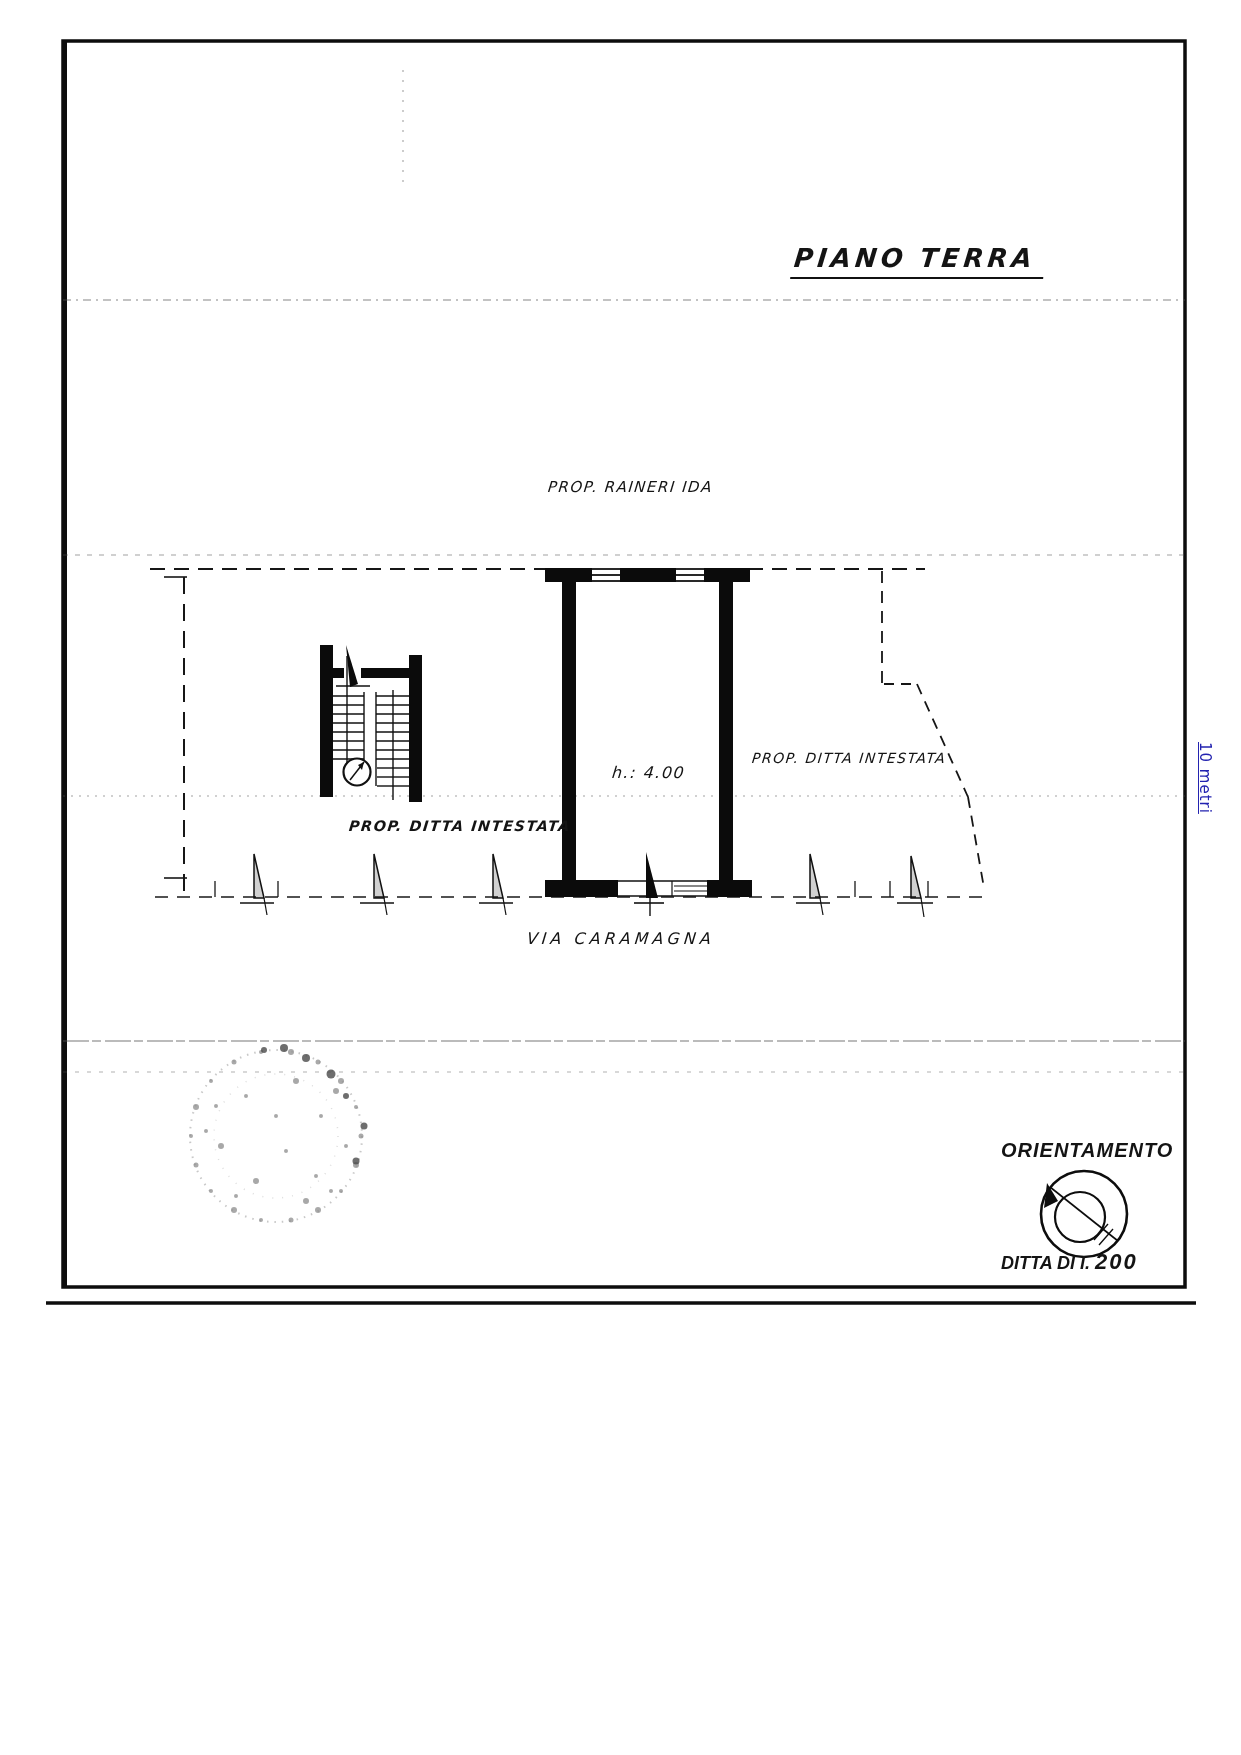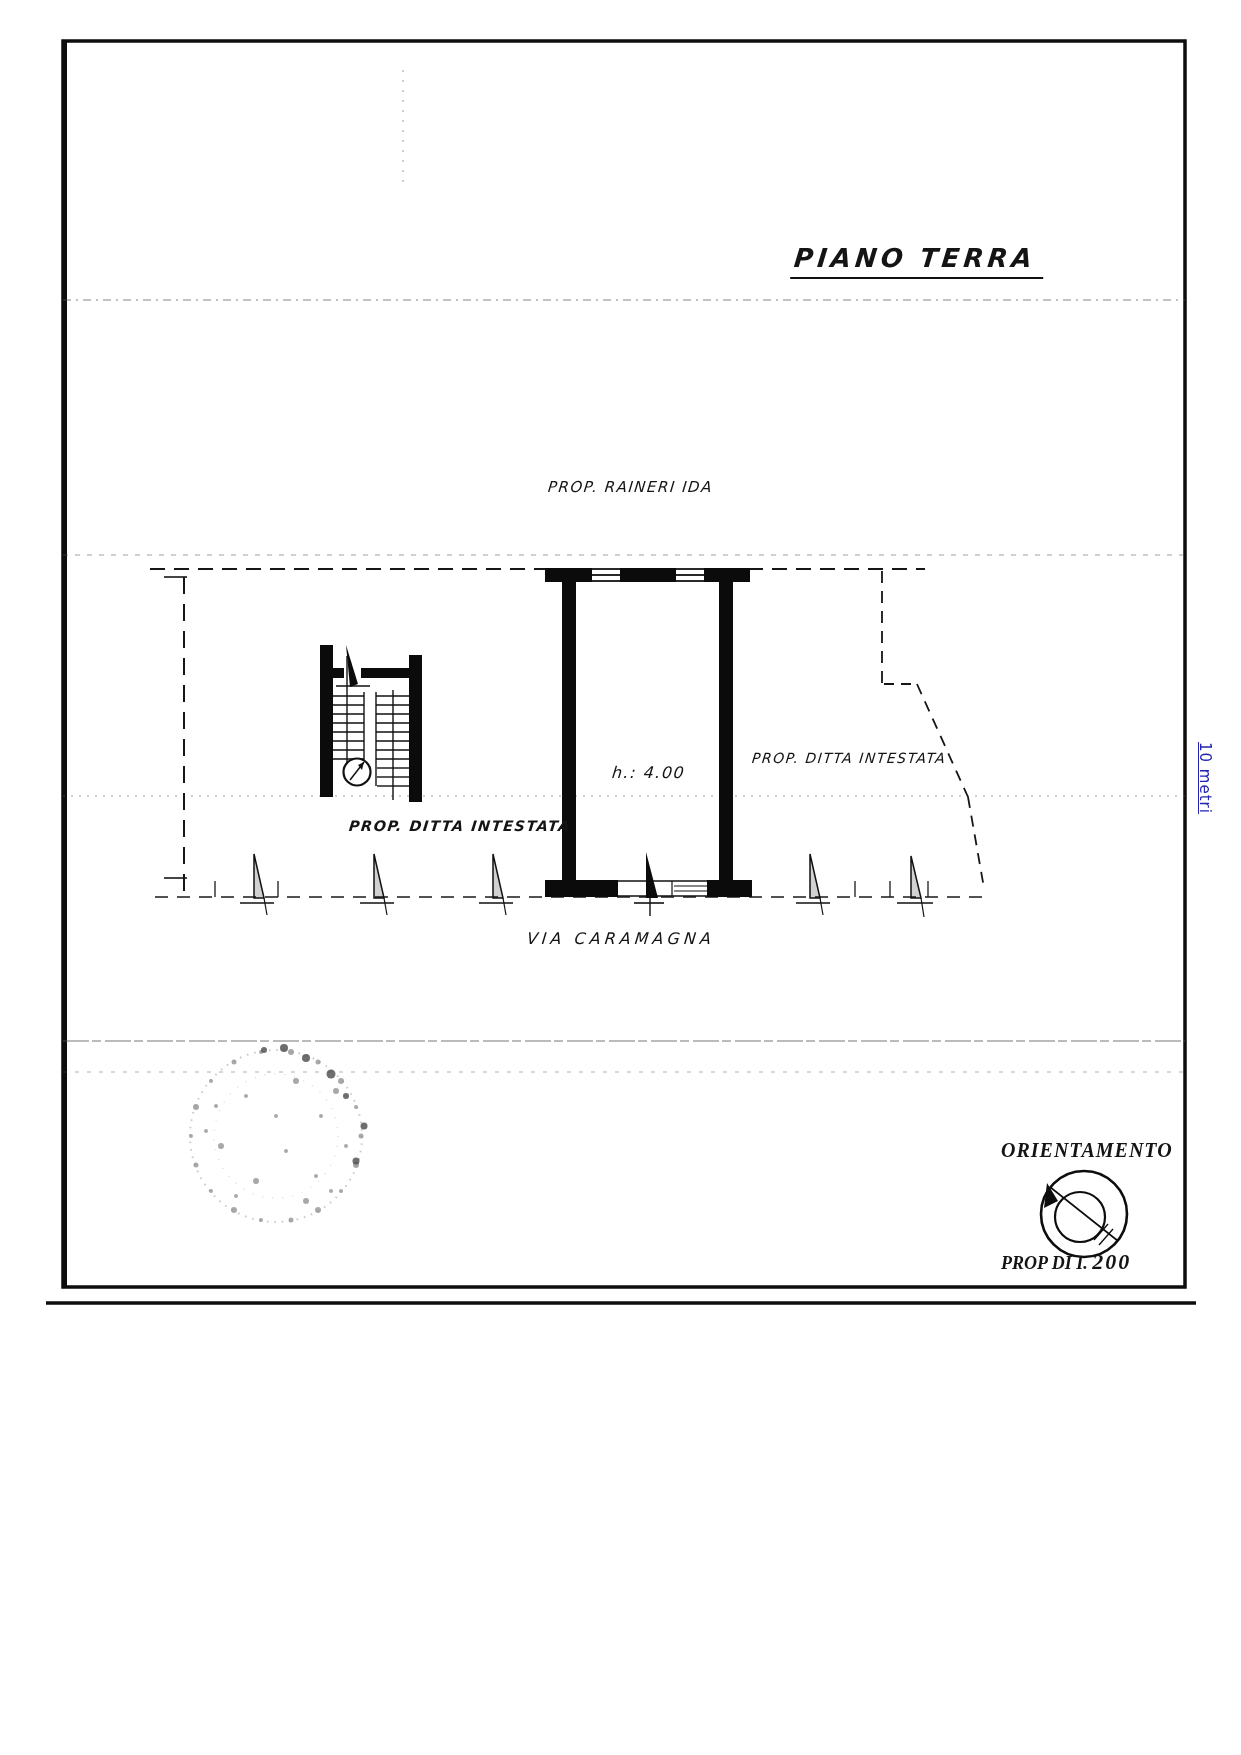--- a/index.html
+++ b/index.html
@@ -12,21 +12,21 @@
   .hand { font-style:italic; transform:skewX(-6deg); letter-spacing:1.5px; }
   .plan-title {
     left:792px; top:243px; font-size:26px; letter-spacing:4px; font-weight:bold;
     padding:0 10px 4px 2px; border-bottom:2.5px solid #111;
   }
   .owner-top   { left:548px; top:478px; font-size:15px; }
   .room-height { left:612px; top:763px; font-size:16px; }
   .owner-right { left:752px; top:750px; font-size:14px; }
   .owner-left  { left:349px; top:818px; font-size:14.5px; font-weight:bold; }
   .street      { left:527px; top:929px; font-size:16px; letter-spacing:4px; }
-  .serif-cap { font-family:Liberation Serif, serif; font-weight:bold; font-style:italic; }
+  .serif-cap { font-family:Liberation Sans, sans-serif; font-weight:bold; font-style:italic; }
   .orientation-title { left:1001px; top:1139px; font-size:20px; letter-spacing:1px; }
   .scale-caption { left:1001px; top:1249px; font-size:18px; }
   .scale-value { font-size:22px; letter-spacing:2px; font-weight:bold; }
   .margin-note {
     left:1214px; top:742px; font-size:15px; color:#2323b0;
     transform:rotate(90deg); transform-origin:top left;
     text-decoration:underline; letter-spacing:1px;
   }
 </style>
 </head>
@@ -229,17 +229,17 @@
   </svg>
 
   <div class="lbl hand plan-title">PIANO TERRA</div>
   <div class="lbl hand owner-top">PROP. RAINERI IDA</div>
   <div class="lbl hand room-height">h.: 4.00</div>
   <div class="lbl hand owner-right">PROP. DITTA INTESTATA</div>
   <div class="lbl hand owner-left">PROP. DITTA INTESTATA</div>
   <div class="lbl hand street">VIA CARAMAGNA</div>
   <div class="lbl serif-cap orientation-title">ORIENTAMENTO</div>
   <div class="lbl serif-cap scale-caption">
-    <span>PROP DI I.</span>
+    <span>DITTA DI I.</span>
     <span class="scale-value hand">200</span>
   </div>
   <div class="lbl margin-note">10 metri</div>
 </div>
 
 </body></html>

